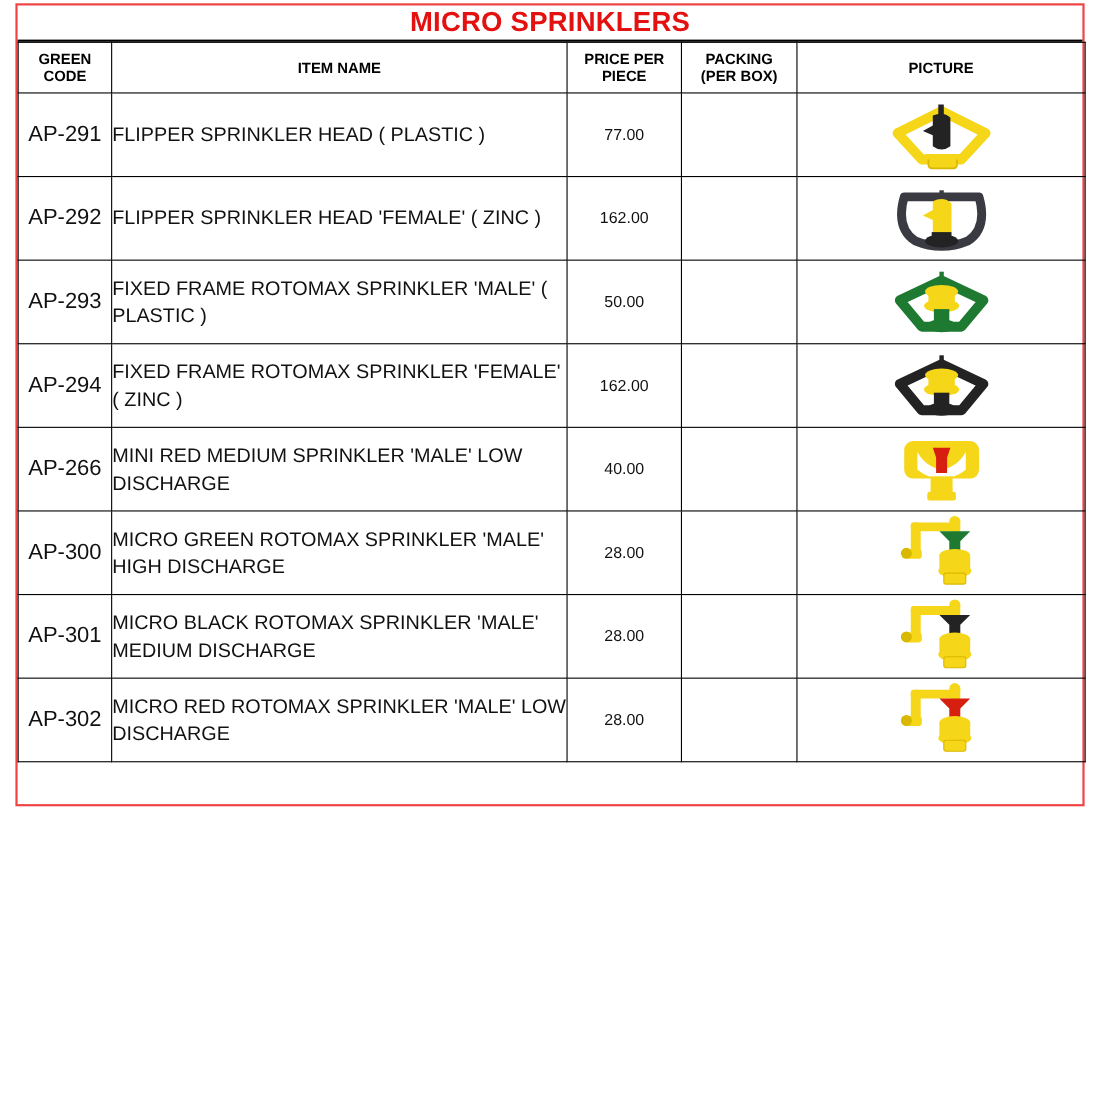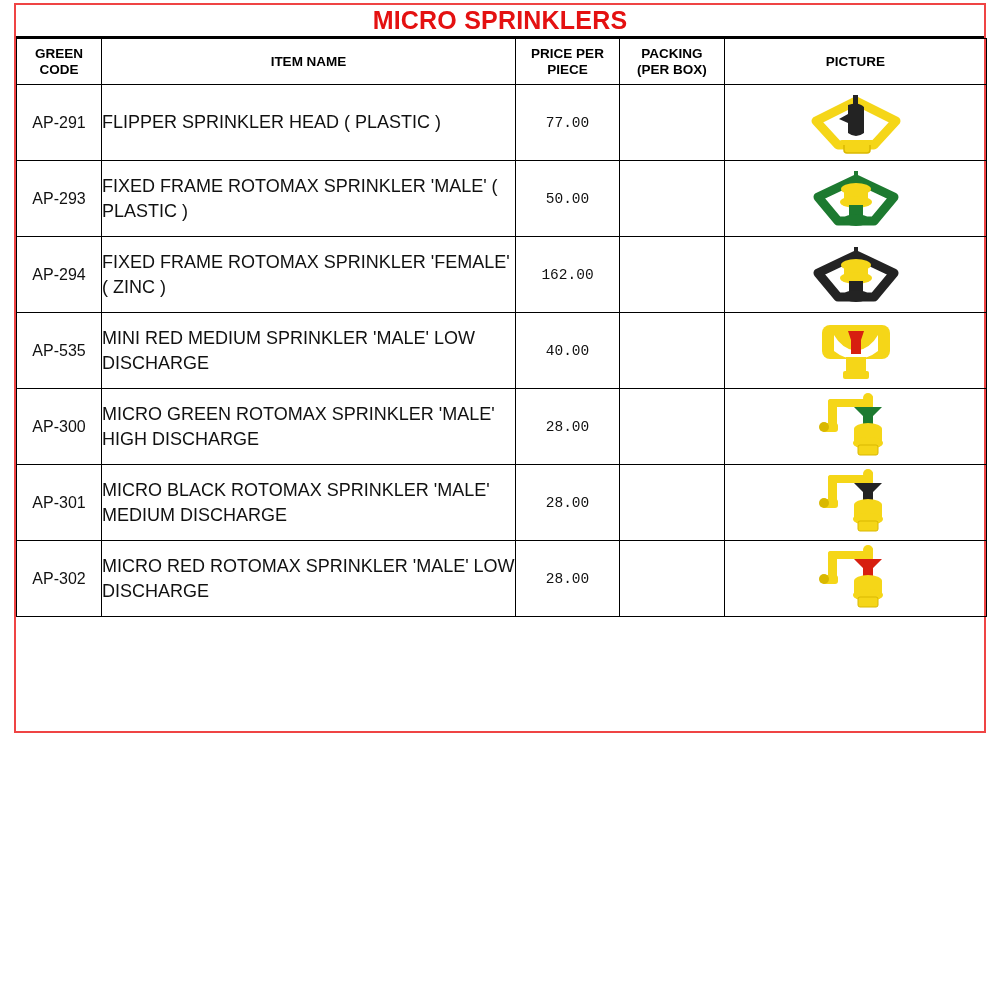--- a/index.html
+++ b/index.html
@@ -56,35 +56,34 @@
   }
   .col-code   { width: 85px; }
   .col-name   { width: 414px; }
   .col-price  { width: 104px; }
   .col-pack   { width: 105px; }
   .col-pic    { width: 262px; }
 
   tbody tr { height: 76px; }
   td.code {
     text-align: center;
-    font-size: 16px;
+    font-size: 20px;
     color: #111111;
   }
   td.name {
     padding-left: 9px; padding-right: 6px;
     font-size: 18px;
     color: #111111;
     line-height: 1.35;
     text-align: left;
   }
   td.price {
     text-align: center;
     font-size: 14.5px;
     color: #111111;
-    font-family: Liberation Mono, monospace;
   }
   td.pack { }
   td.pic  { text-align: center; }
 
   .pic-wrap {
     display: flex;
     align-items: center;
     justify-content: center;
     height: 74px;
   }
@@ -140,20 +139,39 @@
       <rect x="49" y="8" width="5" height="12" fill="#232323"></rect>
       <path d="M44 18 q10 -4 16 2 l0 26 q-8 6 -16 0 l0 -10 l-9 -4 l9 -5 z" fill="#232323"></path>
       <rect x="40" y="55" width="26" height="11" rx="3" fill="#F5D618" stroke="#D9B800" stroke-width="1.5"></rect>
       <rect x="36" y="53" width="34" height="5" rx="2" fill="#F5D618"></rect>
     </g>
   </svg>
               </div>
             </td>
           </tr>
           <tr>
+            <td class="code">AP-292</td>
+            <td class="name">FLIPPER SPRINKLER HEAD 'FEMALE' ( ZINC )</td>
+            <td class="price">162.00</td>
+            <td class="pack"></td>
+            <td class="pic">
+              <div class="pic-wrap">
+  <svg width="104" height="72" viewBox="0 0 104 72">
+    <g>
+      <path d="M18 16 q-8 28 10 40 q24 10 48 0 q18 -12 10 -40 z" fill="none" stroke="#3A3A42" stroke-width="8" stroke-linejoin="round"></path>
+      <rect x="50" y="10" width="4" height="12" fill="#3A3A42"></rect>
+      <path d="M44 20 q10 -5 17 2 l0 26 q-9 6 -17 0 l0 -11 l-9 -4 l9 -5 z" fill="#F5D618"></path>
+      <ellipse cx="52" cy="56" rx="15" ry="6" fill="#232323"></ellipse>
+      <rect x="43" y="48" width="18" height="9" fill="#232323"></rect>
+    </g>
+  </svg>
+              </div>
+            </td>
+          </tr>
+          <tr>
             <td class="code">AP-293</td>
             <td class="name">FIXED FRAME ROTOMAX SPRINKLER 'MALE' ( PLASTIC )</td>
             <td class="price">50.00</td>
             <td class="pack"></td>
             <td class="pic">
               <div class="pic-wrap">
   <svg width="104" height="72" viewBox="0 0 104 72">
     <g>
       <path d="M52 16 L90 34 L70 58 L34 58 L14 34 Z" fill="none" stroke="#1D7A30" stroke-width="9" stroke-linejoin="round"></path>
       <rect x="50" y="8" width="4" height="14" fill="#1D7A30"></rect>
@@ -182,21 +200,21 @@
       <rect x="40" y="26" width="24" height="13" fill="#F5D618"></rect>
       <ellipse cx="52" cy="39" rx="16" ry="6" fill="#F5D618"></ellipse>
       <rect x="45" y="42" width="14" height="12" fill="#232323"></rect>
       <ellipse cx="52" cy="57" rx="13" ry="6" fill="#232323"></ellipse>
     </g>
   </svg>
               </div>
             </td>
           </tr>
           <tr>
-            <td class="code">AP-535</td>
+            <td class="code">AP-266</td>
             <td class="name">MINI RED MEDIUM SPRINKLER 'MALE' LOW DISCHARGE</td>
             <td class="price">40.00</td>
             <td class="pack"></td>
             <td class="pic">
               <div class="pic-wrap">
   <svg width="92" height="72" viewBox="0 0 92 72">
     <g>
       <rect x="12" y="10" width="68" height="34" rx="8" fill="#F5D618"></rect>
       <path d="M24 20 q8 14 22 16 q14 -2 22 -16 l0 16 q-10 8 -22 8 q-12 0 -22 -8 z" fill="#ffffff"></path>
       <path d="M38 16 l16 0 l-3 9 l0 14 l-10 0 l0 -14 z" fill="#D71F10"></path>

